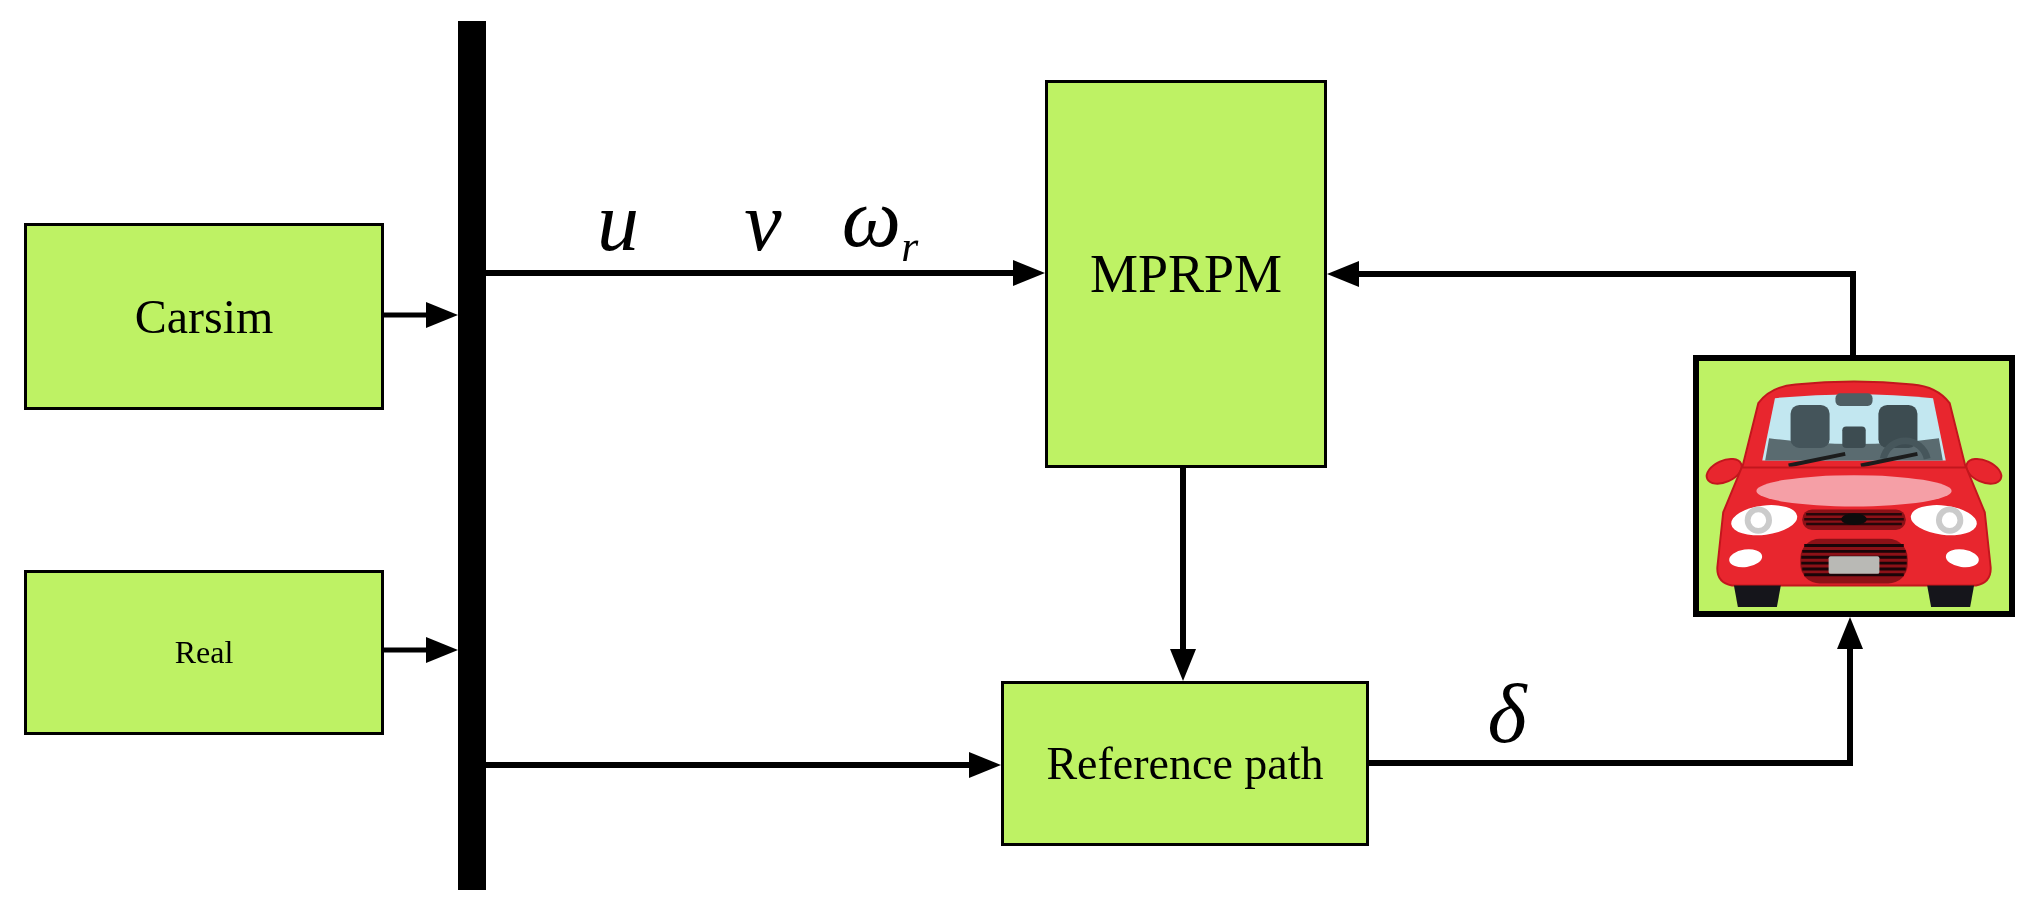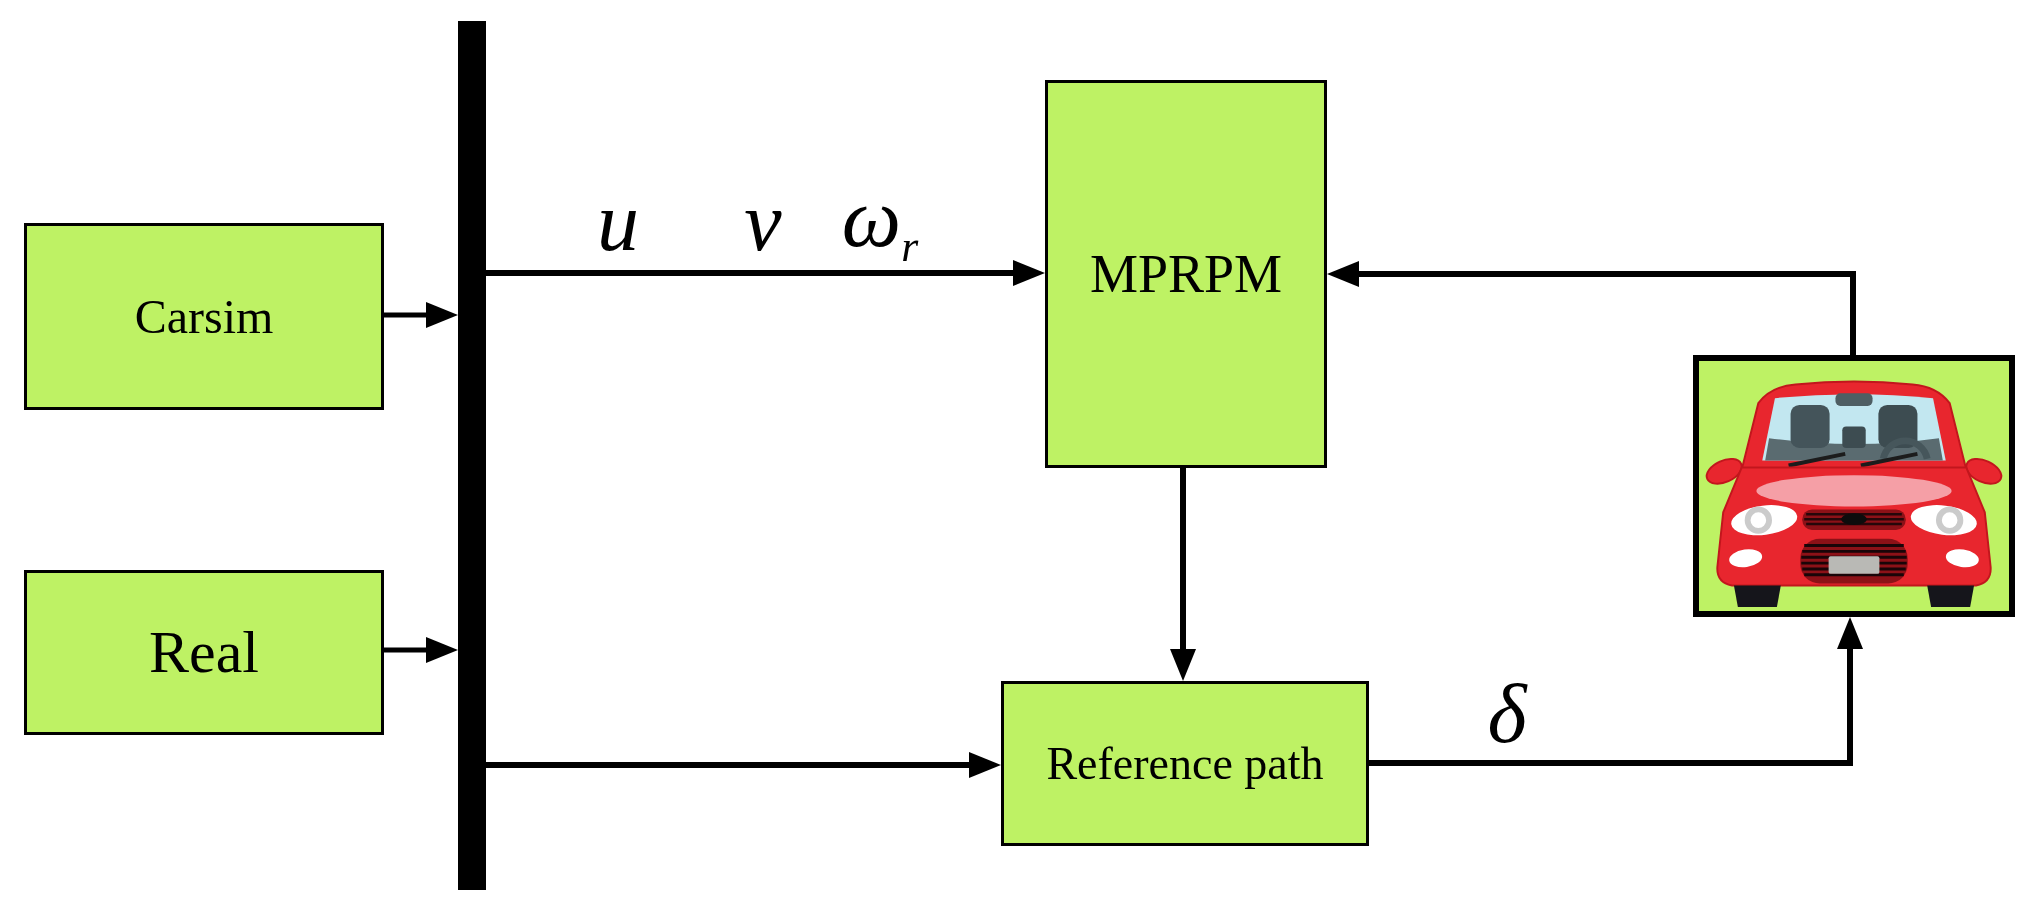--- a/index.html
+++ b/index.html
@@ -8,21 +8,21 @@
     font-family:"Liberation Serif","DejaVu Serif",serif;color:#000;overflow:hidden;
   }
   .wires{position:absolute;left:0;top:0;}
   .node{
     position:absolute;background:#bef264;border:3px solid #000;box-sizing:border-box;
     display:flex;align-items:center;justify-content:center;
     text-align:center;
   }
   .node .lbl{display:block;}
   #box-carsim{left:24px;top:223px;width:360px;height:187px;font-size:48px;line-height:1.28;}
-  #box-real{left:24px;top:570px;width:360px;height:165px;font-size:60px;line-height:1.28;}
+  #box-real{left:24px;top:570px;width:360px;height:165px;font-size:32px;line-height:1.28;}
   #box-mprpm{left:1045px;top:80px;width:282px;height:388px;font-size:54px;}
   #box-reference{left:1001px;top:681px;width:368px;height:165px;font-size:46px;}
   #box-vehicle{left:1693px;top:355px;width:322px;height:262px;border-width:6px;padding:3px;}
   #box-vehicle svg{width:100%;height:100%;display:block;}
   .sig{
     position:absolute;transform:translate(-50%,-50%);
     font-style:italic;font-size:84px;line-height:1;white-space:nowrap;
   }
   .sig sub{font-size:0.52em;font-style:italic;vertical-align:-0.35em;}
   #sig-u{left:618px;top:222px;}

